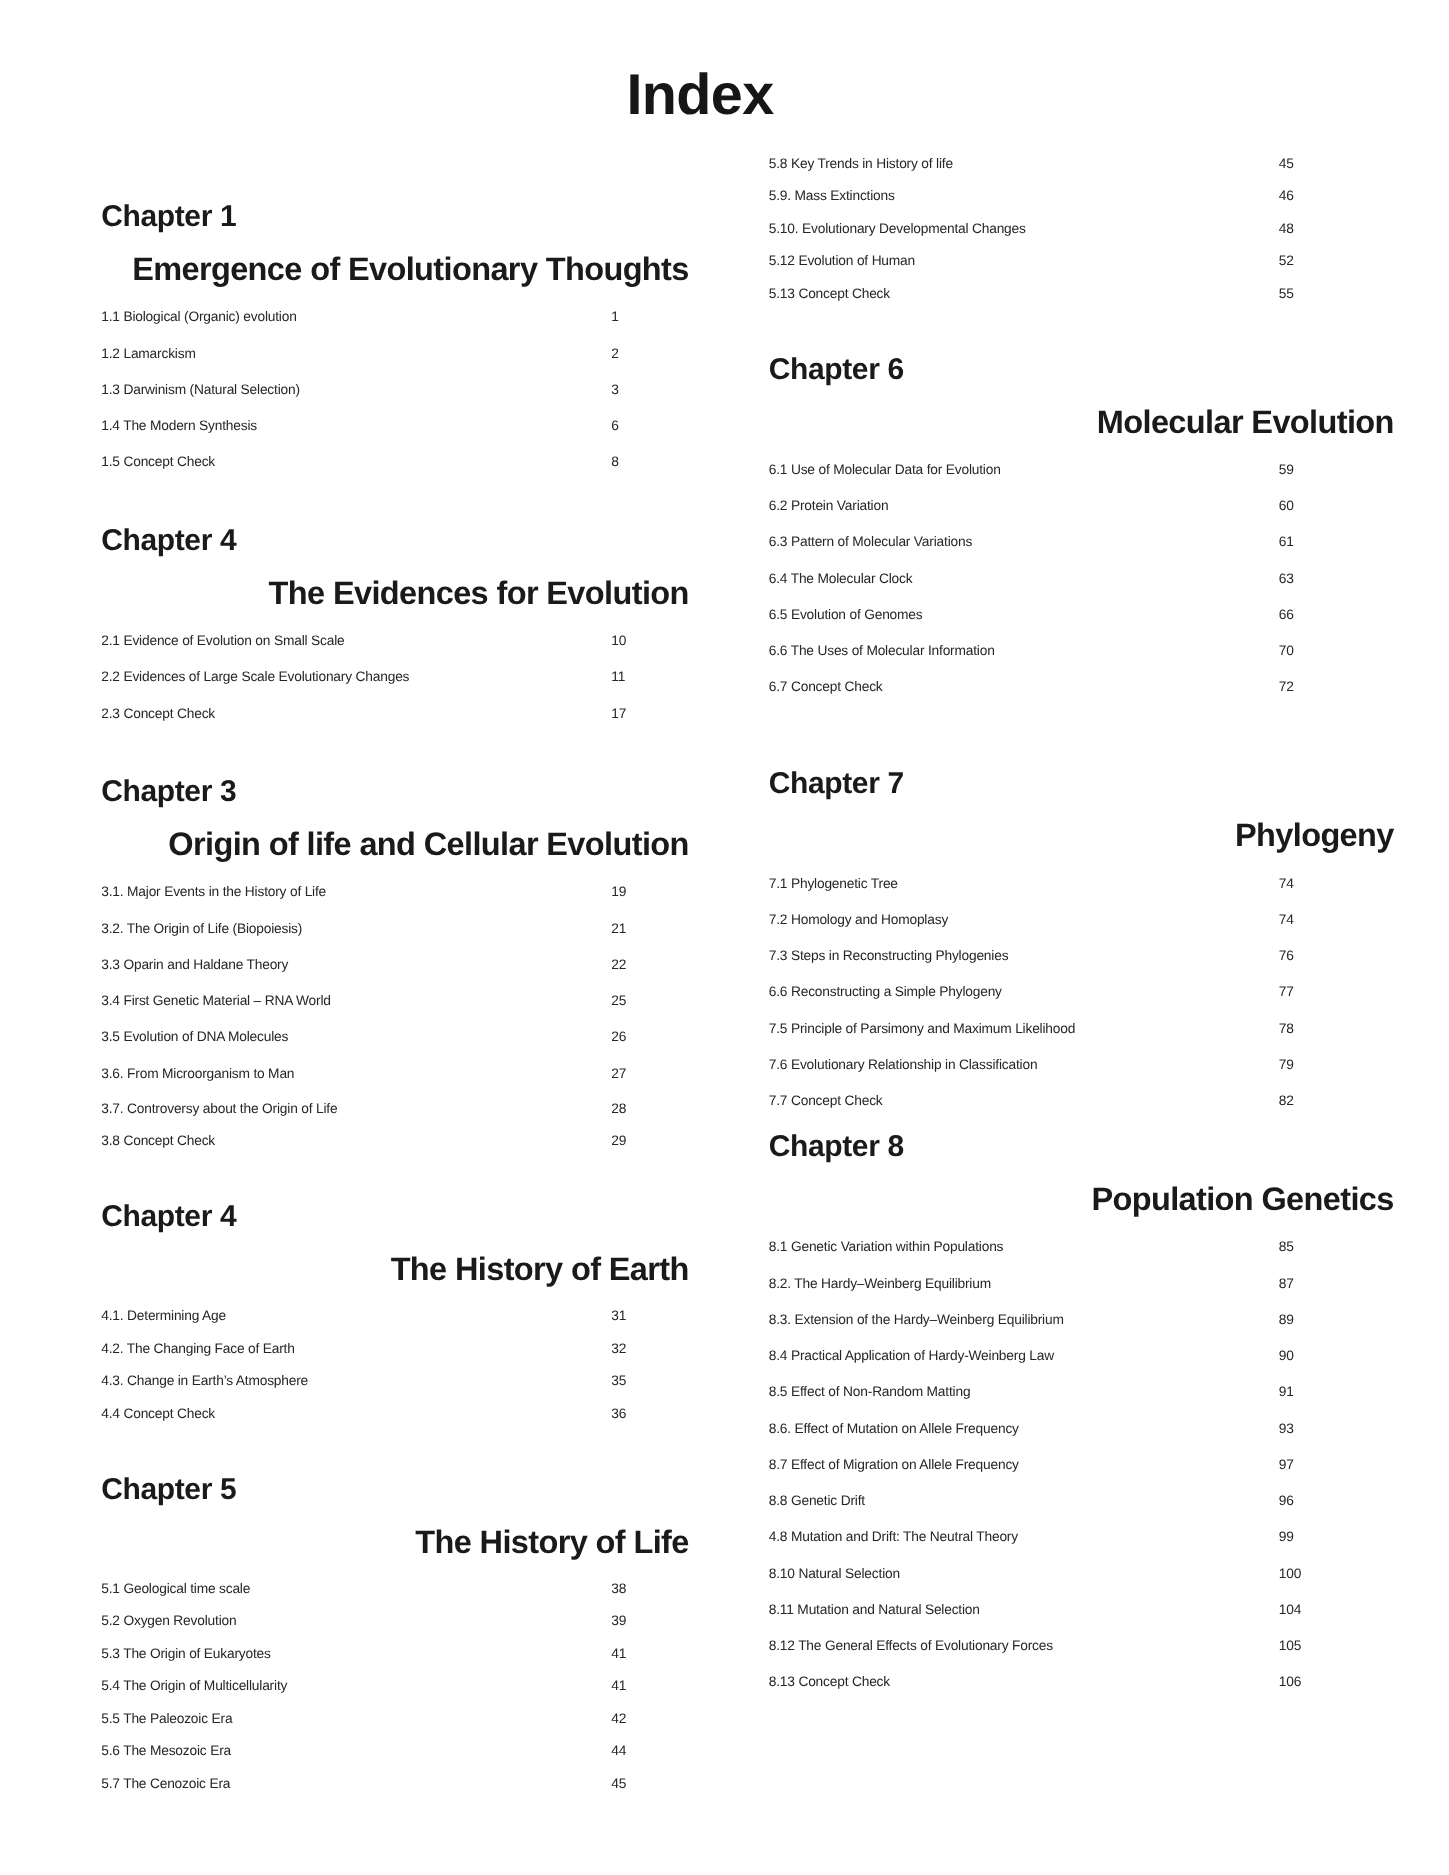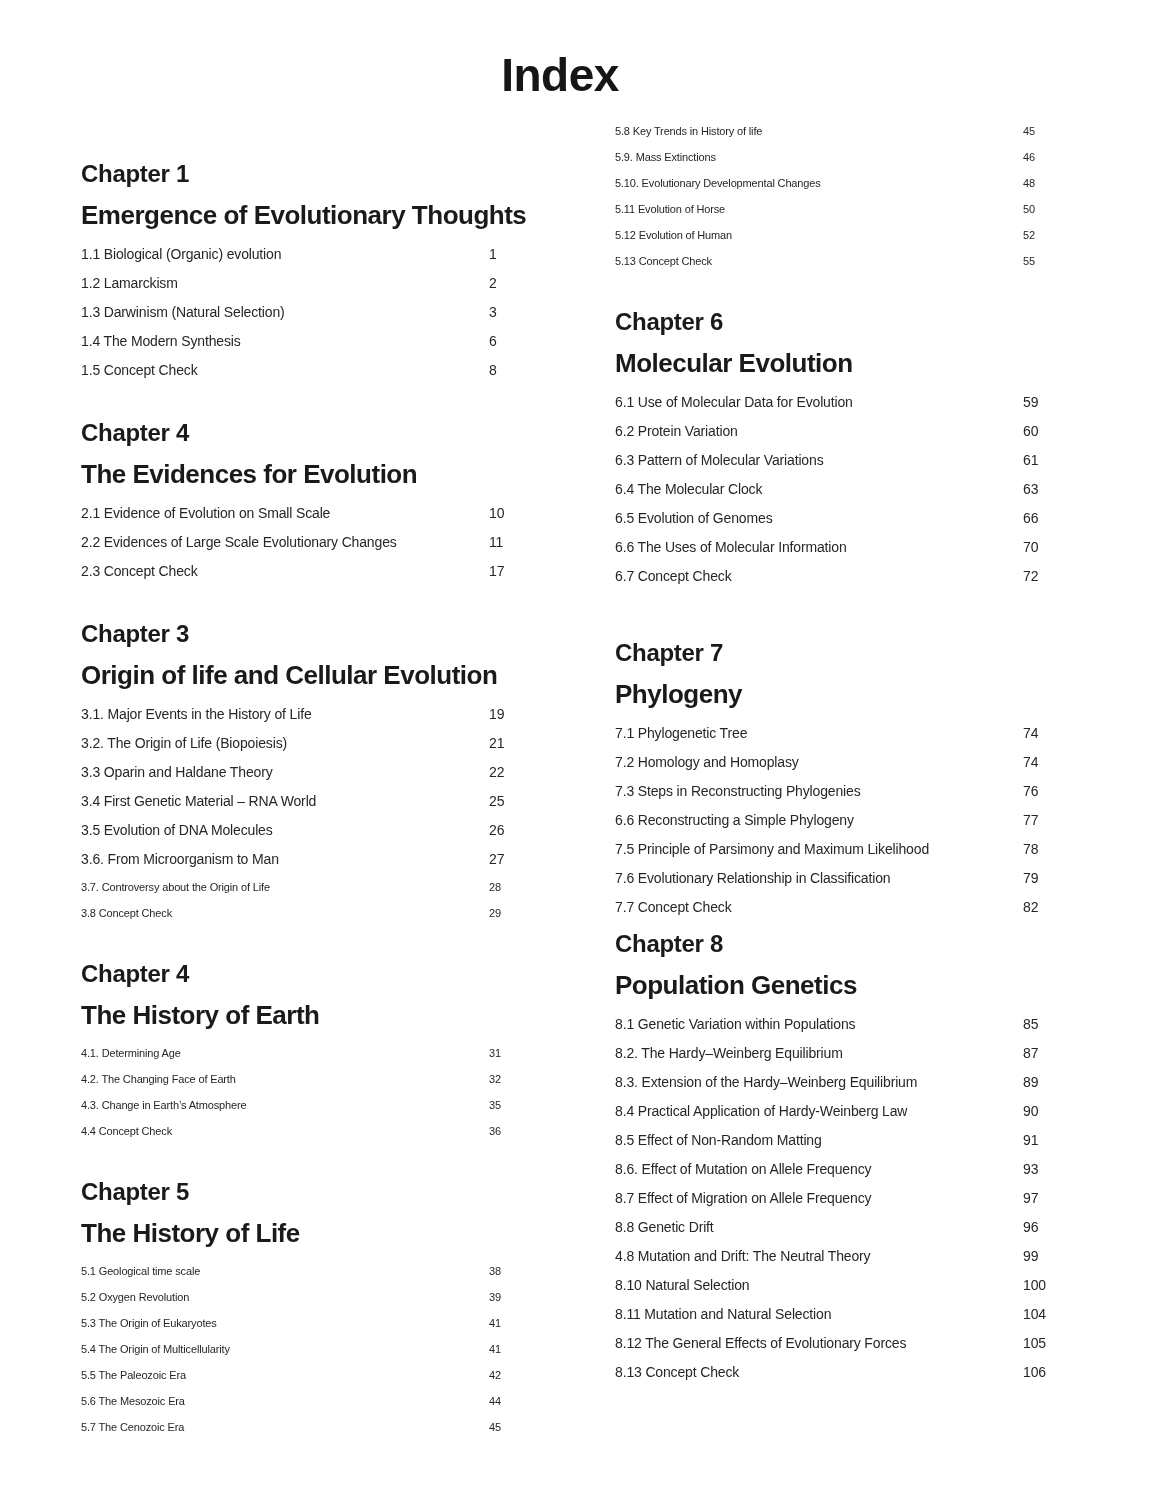--- a/index.html
+++ b/index.html
@@ -46,28 +46,29 @@
   .block.first > .ch-label { margin-top: 0; }
   .block.tight > .ch-label { margin-top: 8px; }
   .block.loose > .ch-label { margin-top: 48px; }
   .ch-title {
     margin: 12px 0 0 0;
     font-size: 26px;
     line-height: 30px;
     font-weight: 700;
     letter-spacing: -0.5px;
     color: #1a1a1a;
+    text-align: right;
   }
   .entries { margin-top: 10px; }
   .entries.continuation { margin-top: 0; }
 
   .entry {
     display: flex;
     align-items: baseline;
-    font-size: 14px;
+    font-size: 11px;
     line-height: 29px;
     letter-spacing: -0.15px;
     color: #262626;
   }
   .entry .label { flex: none; width: 408px; }
   .entry .num   { flex: none; }
   .entry.small {
     font-size: 11px;
     line-height: 26px;
   }
@@ -227,24 +228,20 @@
   </div>
           <div class="entry small">
     <span class="label">5.9. Mass Extinctions</span>
     <span class="num">46</span>
   </div>
           <div class="entry small">
     <span class="label">5.10. Evolutionary Developmental Changes</span>
     <span class="num">48</span>
   </div>
           <div class="entry small">
-    <span class="label">5.11 Evolution of Horse</span>
-    <span class="num">50</span>
-  </div>
-          <div class="entry small">
     <span class="label">5.12 Evolution of Human</span>
     <span class="num">52</span>
   </div>
           <div class="entry small">
     <span class="label">5.13 Concept Check</span>
     <span class="num">55</span>
   </div>
         </div>
   </section>
       <section class="block">

